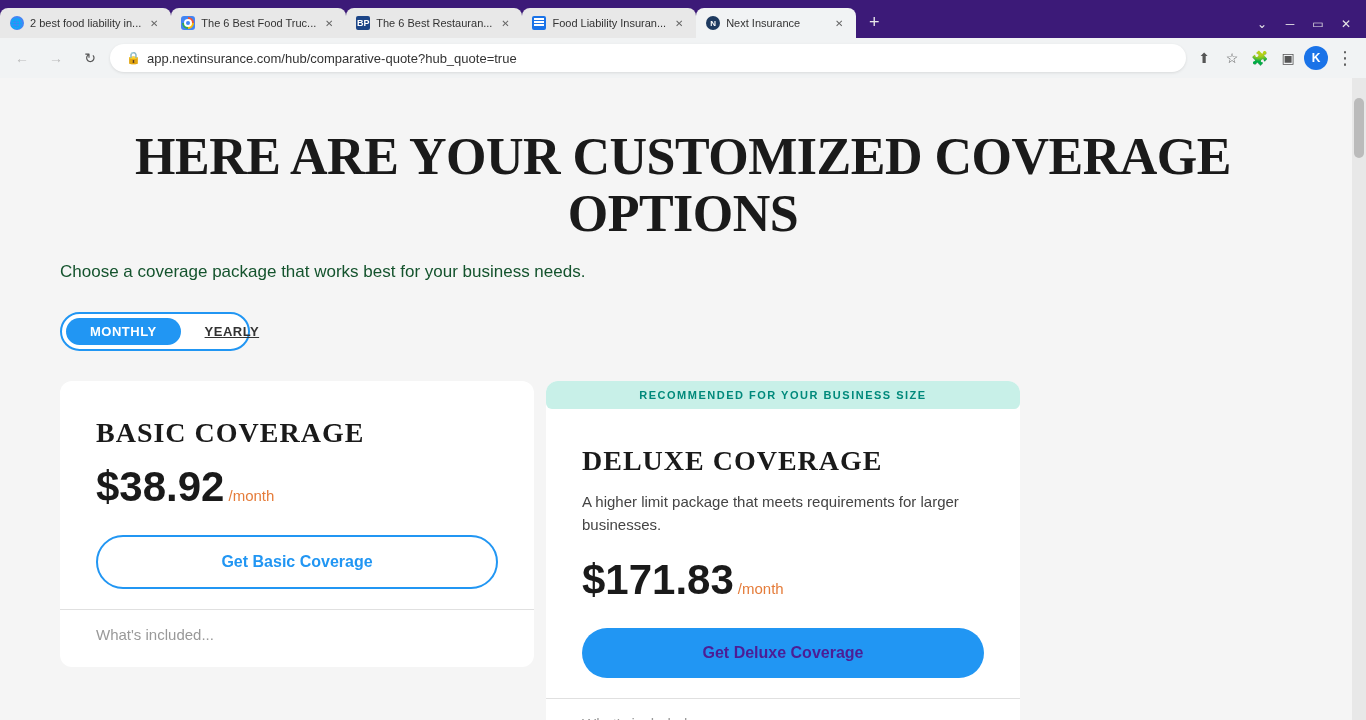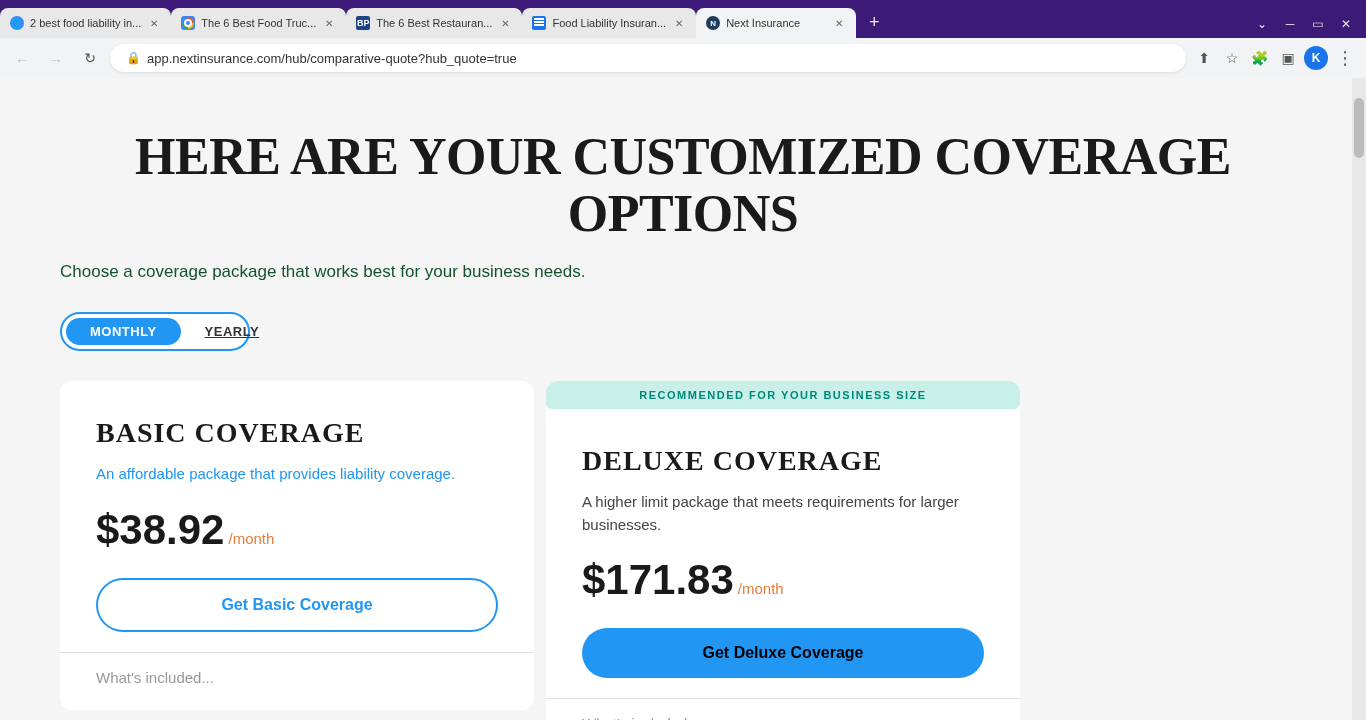--- a/index.html
+++ b/index.html
@@ -331,21 +331,21 @@
       border: none;
       margin-bottom: 20px;
     }
     .cta-button.basic-btn {
       background: #fff;
       color: #2196f3;
       border: 2px solid #2196f3;
     }
     .cta-button.deluxe-btn {
       background: #2196f3;
-      color: #000000;
+      color: #4c1d95;
     }
 
     .divider {
       height: 1px;
       background: #e0e0e0;
       margin: 0 -36px;
       margin-bottom: 16px;
     }
 
     .whats-included {
@@ -450,23 +450,20 @@
 
   <div class="billing-toggle">
     <div class="toggle-option active">MONTHLY</div>
     <div class="toggle-option inactive">YEARLY</div>
   </div>
 
   <div class="cards-container">
 
     <div class="coverage-card basic">
       <h2 class="card-title">BASIC COVERAGE</h2>
-      <p class="card-desc">
-        <span>An affordable package that provides </span><span style="color:#2196f3">liability</span><span> coverage.</span>
-      </p>
       <div class="card-price">
         <span class="price-amount">$38.92</span>
         <span class="price-period">/month</span>
       </div>
       <button class="cta-button basic-btn">Get Basic Coverage</button>
       <div class="divider"></div>
       <div class="whats-included">What's included...</div>
     </div>
 
     <div class="coverage-card deluxe">

